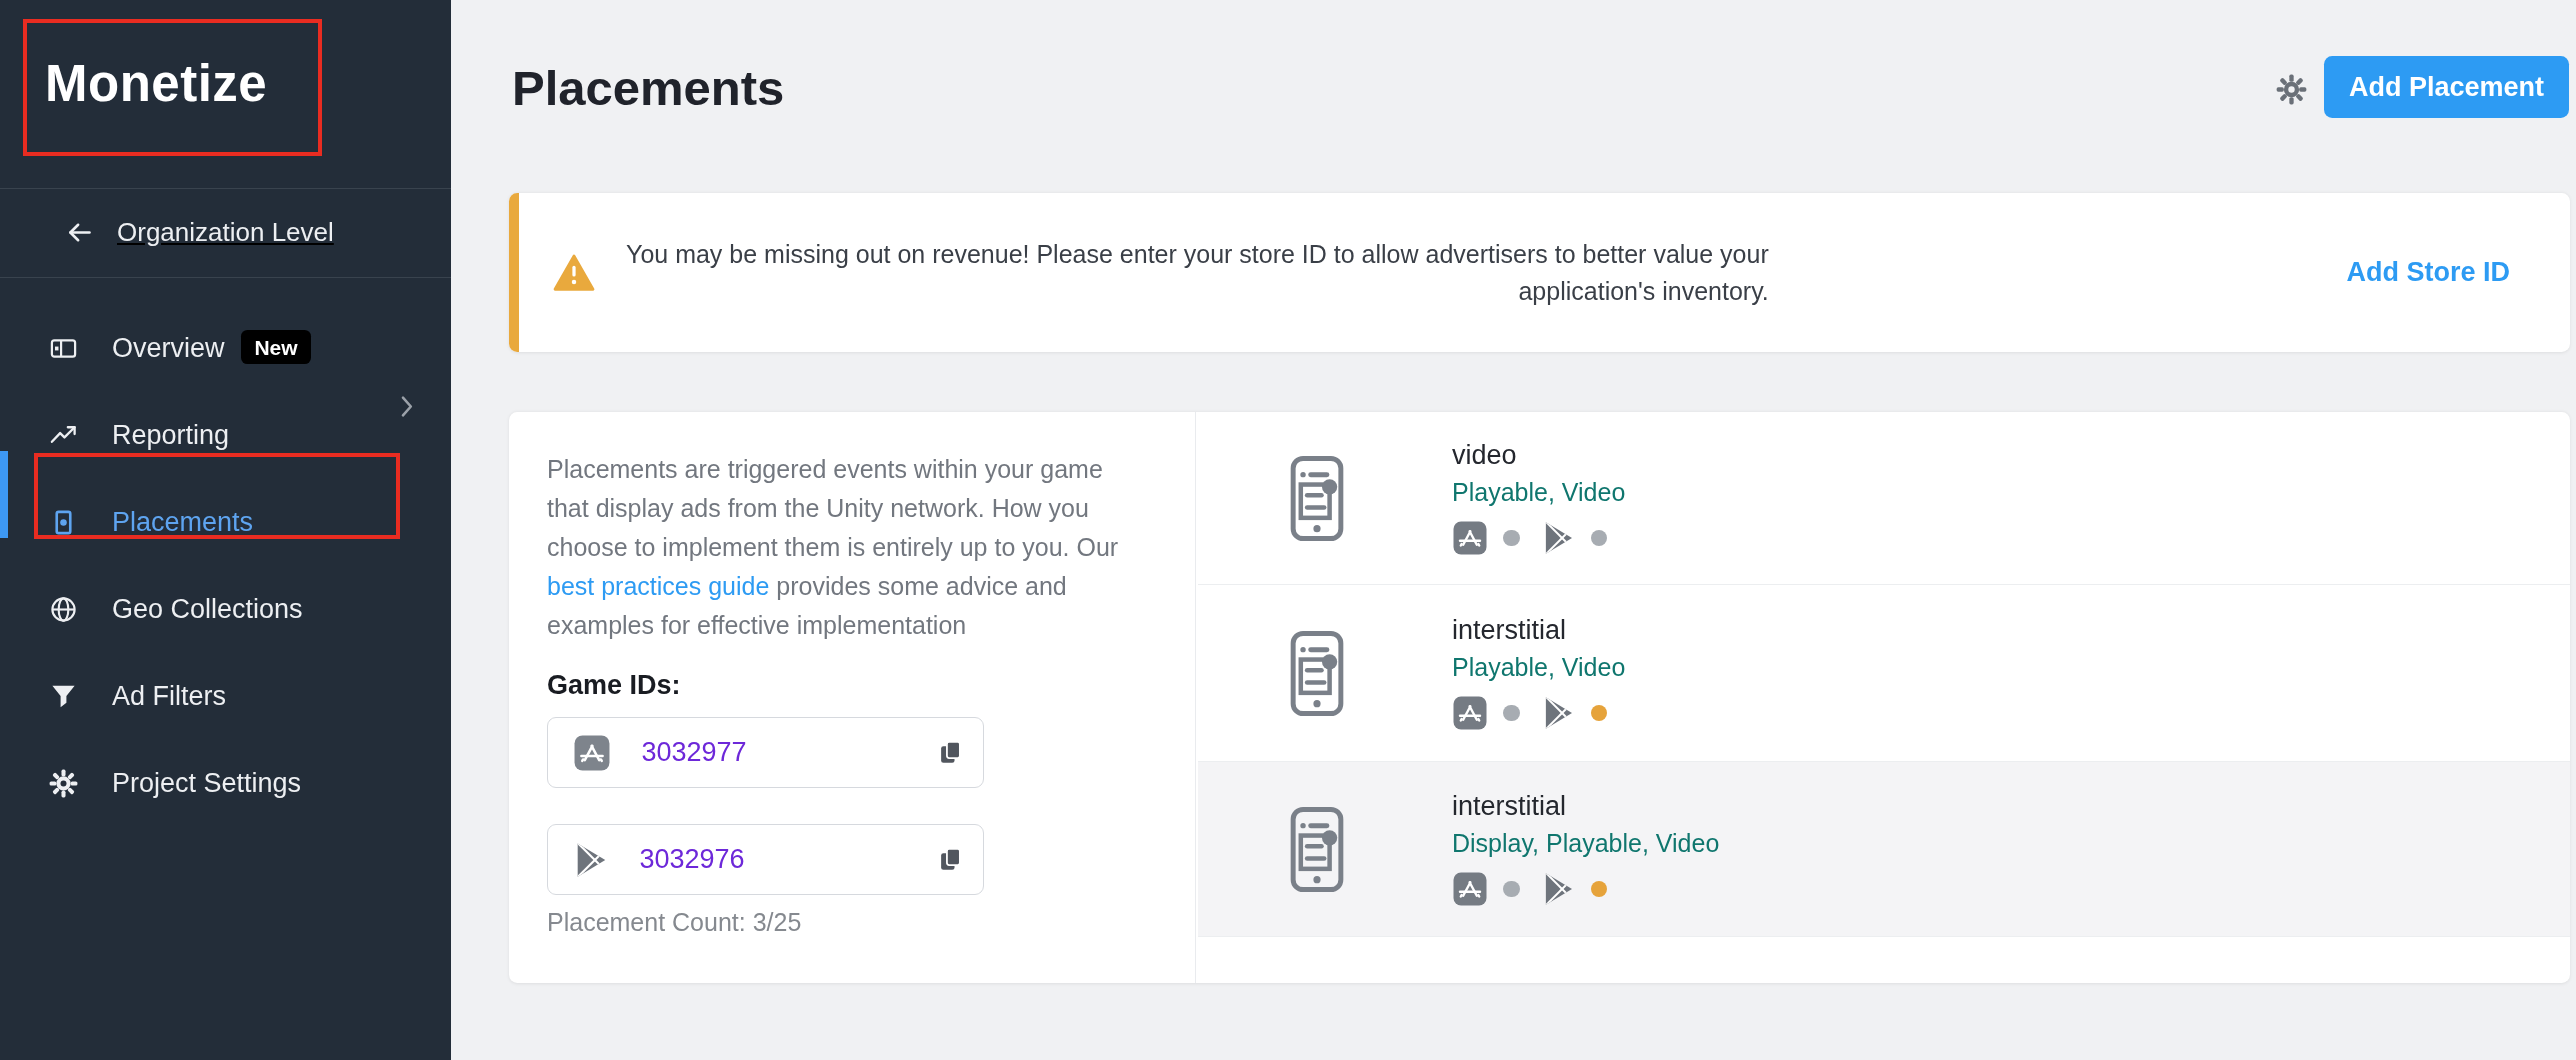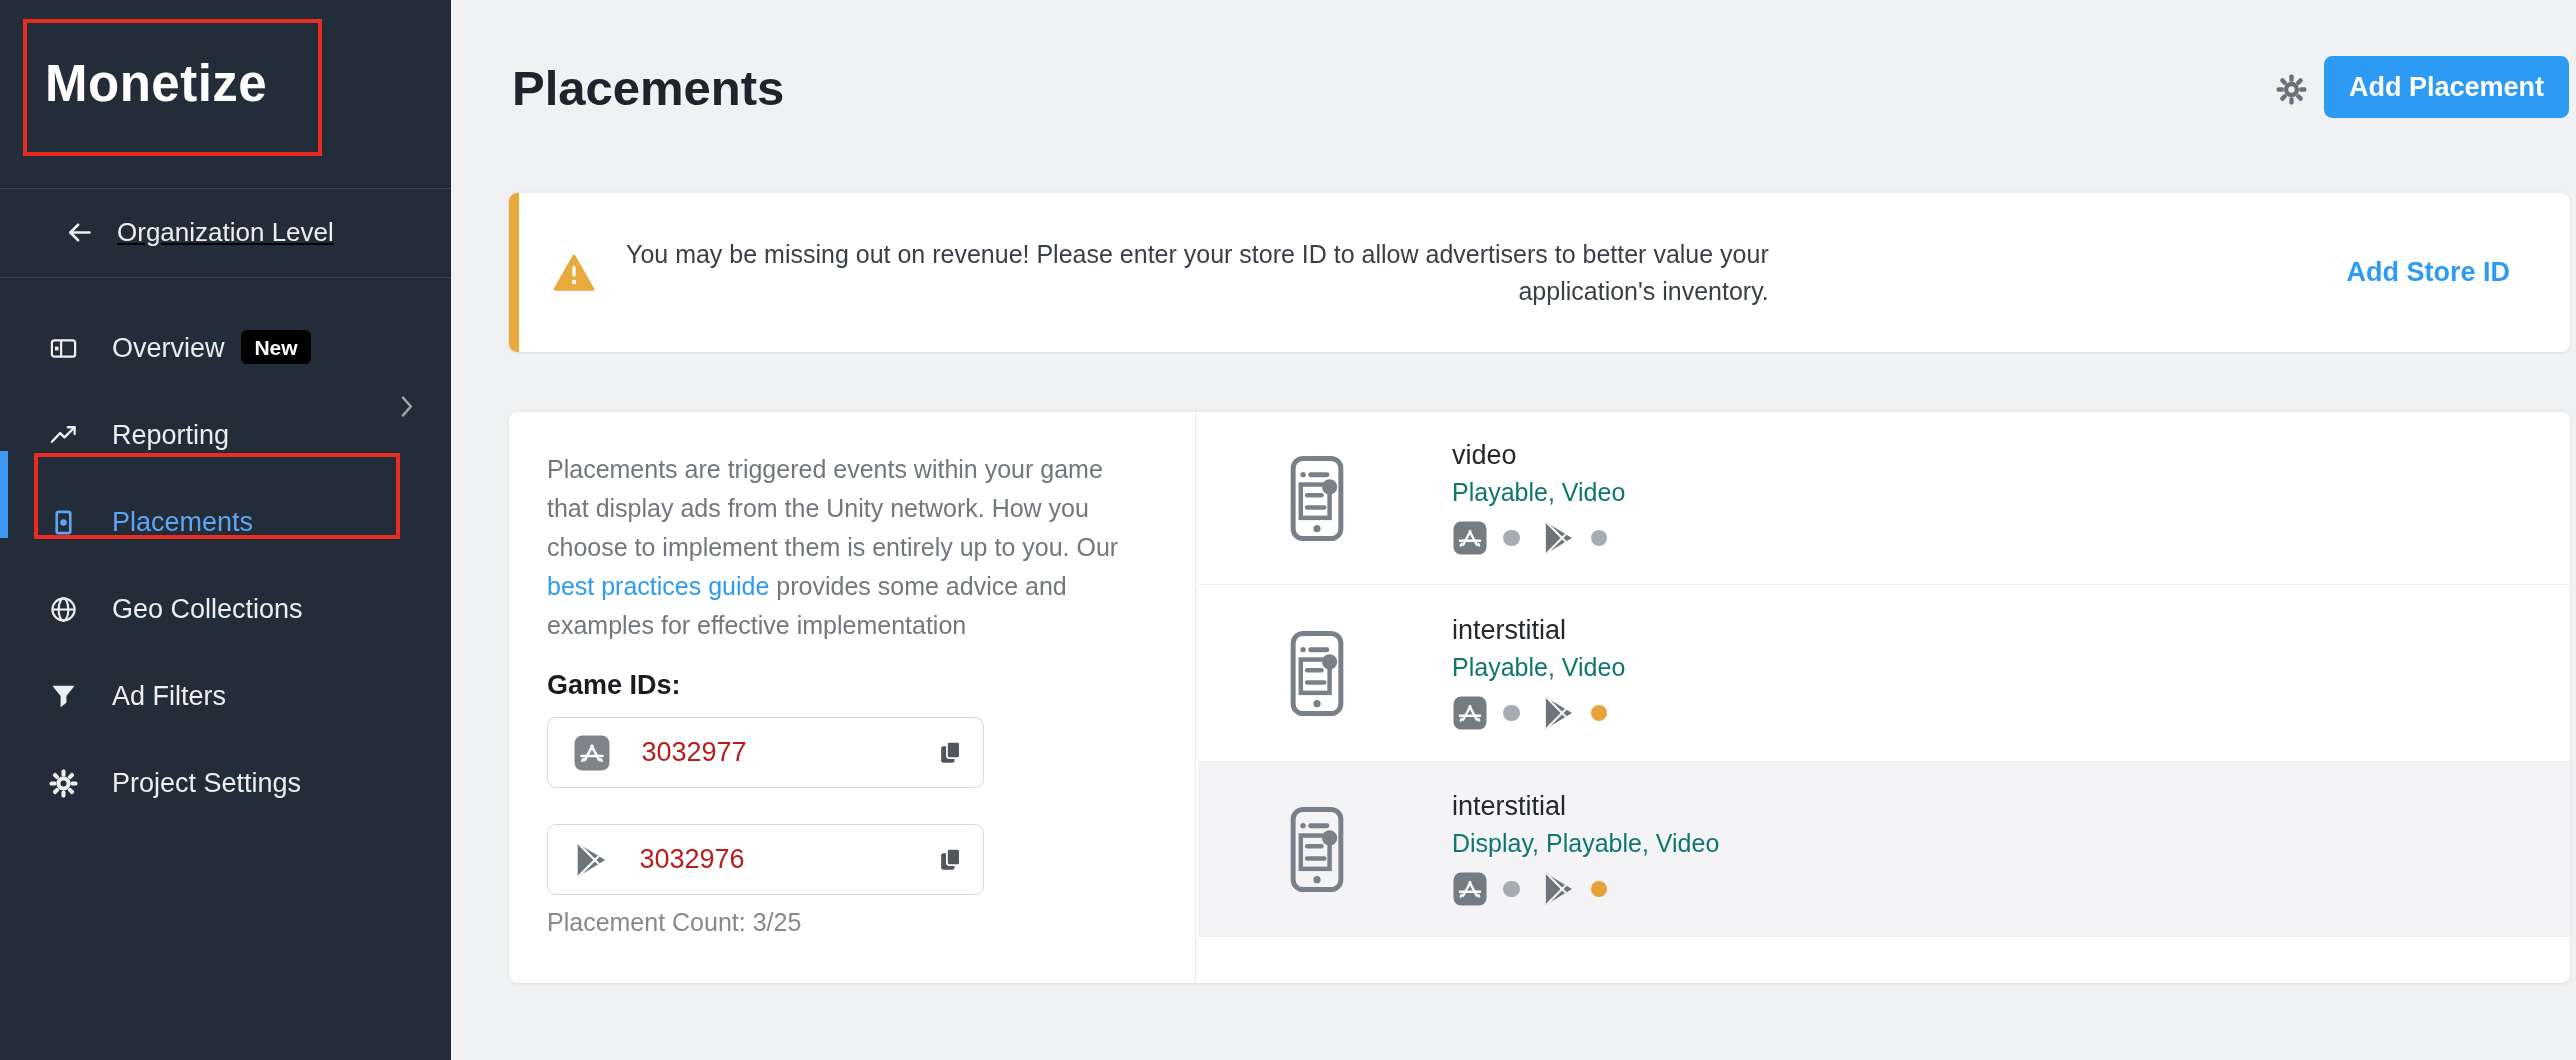--- a/index.html
+++ b/index.html
@@ -41,21 +41,21 @@
   
   .card { position:absolute; left:509px; top:412px; width:2061px; height:571px; background:#ffffff; border-radius:8.2px; box-shadow:0 0.9px 3.6px rgba(0,0,0,0.08); overflow:hidden; }
   .card-left { position:absolute; left:0; top:0; width:687px; height:571px; border-right:1.8px solid #e9ebee; }
   .desc { position:absolute; left:38px; top:38px; width:593px; font-size:25px; line-height:39px; color:#72777f; }
   .desc-link { color:#2d9bf3; text-decoration:none; cursor:pointer; }
   .gameids-label { position:absolute; left:38px; top:258px; font-size:27px; font-weight:700; color:#191c22; }
   .gid-box { position:absolute; left:38px; width:437px; height:71px; border:1.8px solid #d6d9de; border-radius:9px; background:#ffffff; display:flex; align-items:center; }
   .gid-box.first { top:305px; }
   .gid-box.second { top:412px; }
   .gid-icon { margin-left:24.5px; flex:none; display:flex; }
-  .gid-value { margin-left:31px; font-size:27px; color:#b91c1c; }
+  .gid-value { margin-left:31px; font-size:27px; color:#6d28d9; }
   .copy-button { margin-left:auto; margin-right:20px; background:none; border:none; cursor:pointer; display:flex; padding:0; }
   .count { position:absolute; left:38px; top:496px; font-size:25px; color:#85898f; }
 
   
   .rows { position:absolute; left:689px; top:0; width:1373px; height:571px; }
   .prow { display:flex; align-items:center; padding-left:92px; cursor:pointer;gap:45px; }
   .prow.r1 { height:172px; }
   .prow.r2 { height:177px; border-top:1.8px solid #eceef0; }
   .prow.r3 { height:175px; border-top:1.8px solid #eceef0; background:#f4f4f6; }
   .rows-strip { height:45px; border-top:1.8px solid #eceef0; }

